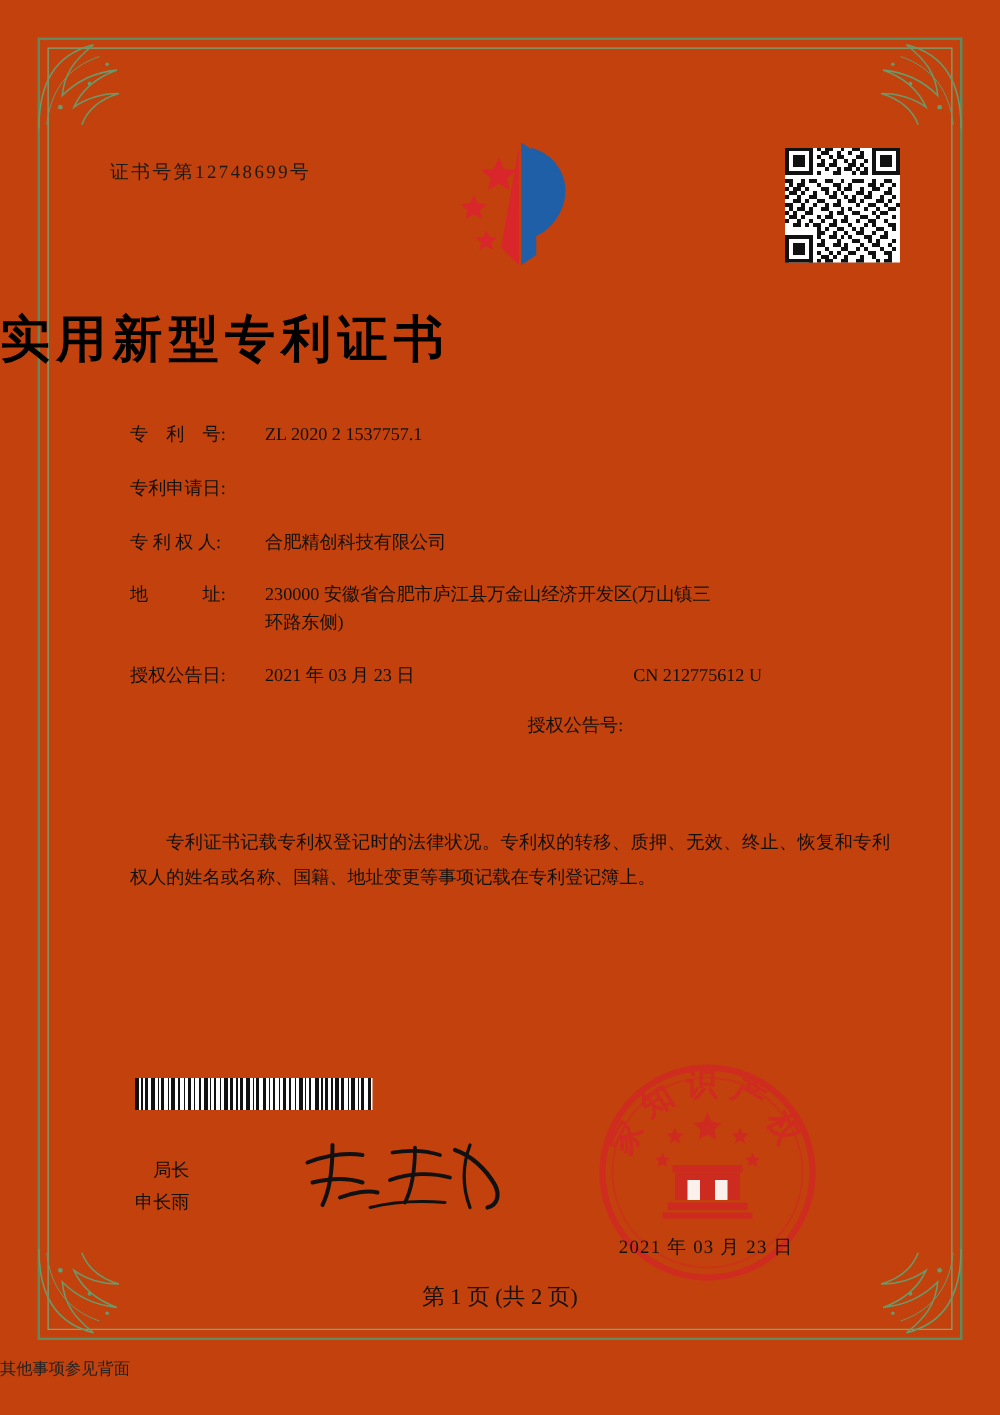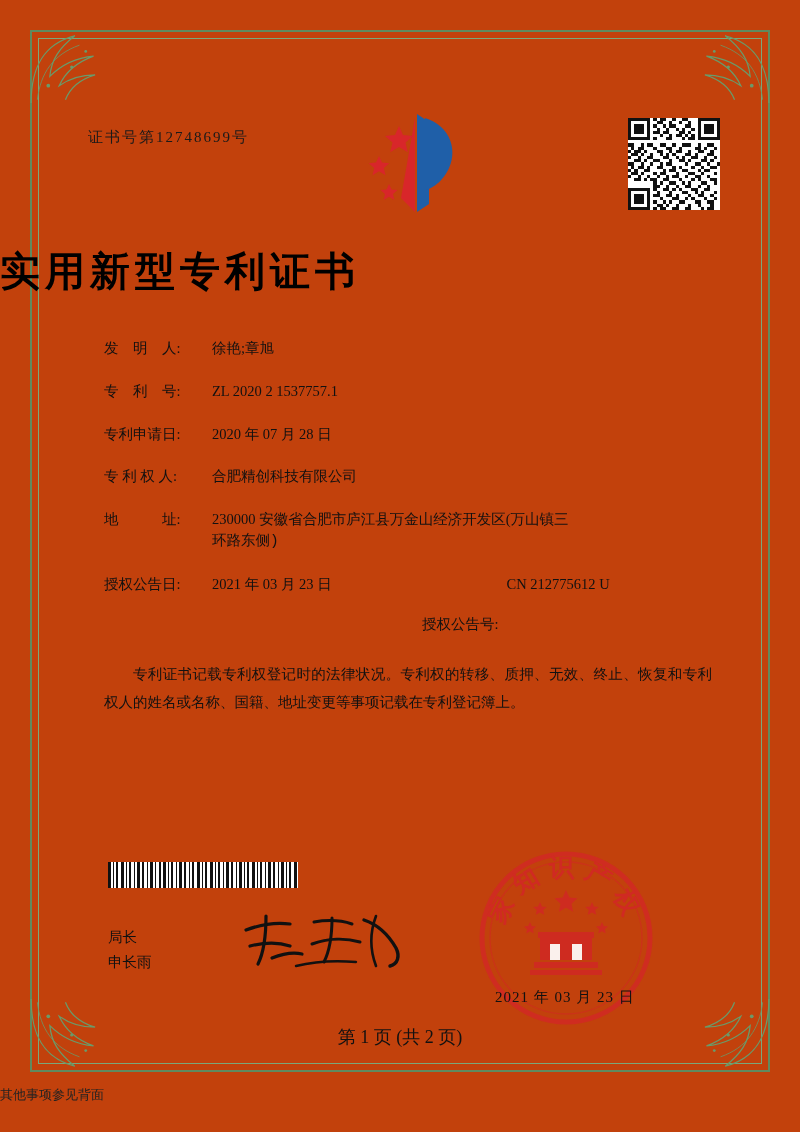--- a/index.html
+++ b/index.html
@@ -110,21 +110,20 @@
     flex: 0 0 108px;
     letter-spacing: 0;
     white-space: nowrap;
   }
   .field .value {
     flex: 1;
   }
   .field .value .cont {
     display: block;
     padding-left: 0;
-    font-family: Liberation Mono, monospace;
   }
   .field.inline-pair .value { display: flex; }
   .field.inline-pair .value .first { width: 210px; flex: 0 0 210px; }
   .field.inline-pair .value .second-label { margin-right: 8px; margin-top: 40px; }
 
   
   .paras {
     position: absolute;
     left: 104px;
     right: 88px;
@@ -148,20 +147,21 @@
     height: 26px;
   }
 
   
   .sign-block {
     position: absolute;
     left: 108px;
     top: 925px;
     font-size: 14.5px;
     line-height: 1.7;
+    text-align: right;
   }
   .signature {
     position: absolute;
     left: 236px;
     top: 908px;
     width: 180px;
     height: 70px;
   }
 
   
@@ -467,33 +467,28 @@
           <rect x="25" y="28" width="2" height="1"></rect>
       </g>
     </svg>
   </div>
 
   <div class="title">实用新型专利证书</div>
 
   <div class="fields">
 
 
-    <div class="field">
-      <span class="label">发　明　人:</span>
-      <span class="value">徐艳;章旭</span>
-    </div>
 
     <div class="field">
       <span class="label">专　利　号:</span>
       <span class="value">ZL 2020 2 1537757.1</span>
     </div>
 
     <div class="field">
       <span class="label">专利申请日:</span>
-      <span class="value">2020 年 07 月 28 日</span>
     </div>
 
     <div class="field">
       <span class="label">专 利 权 人:</span>
       <span class="value">合肥精创科技有限公司</span>
     </div>
 
     <div class="field">
       <span class="label">地　　　址:</span>
       <span class="value">

